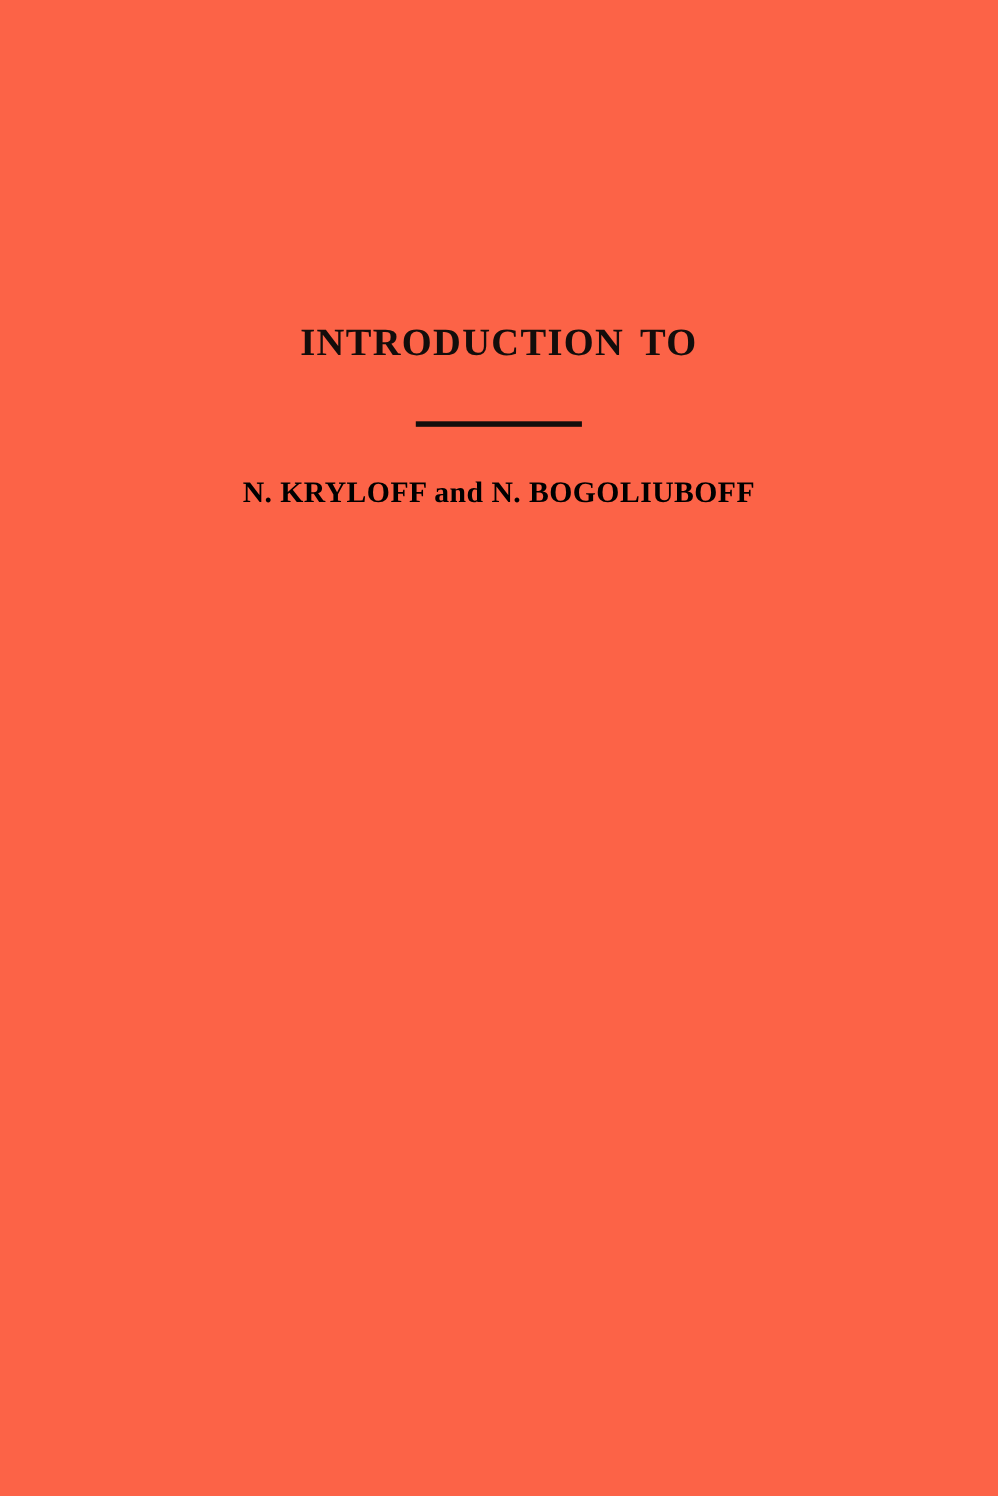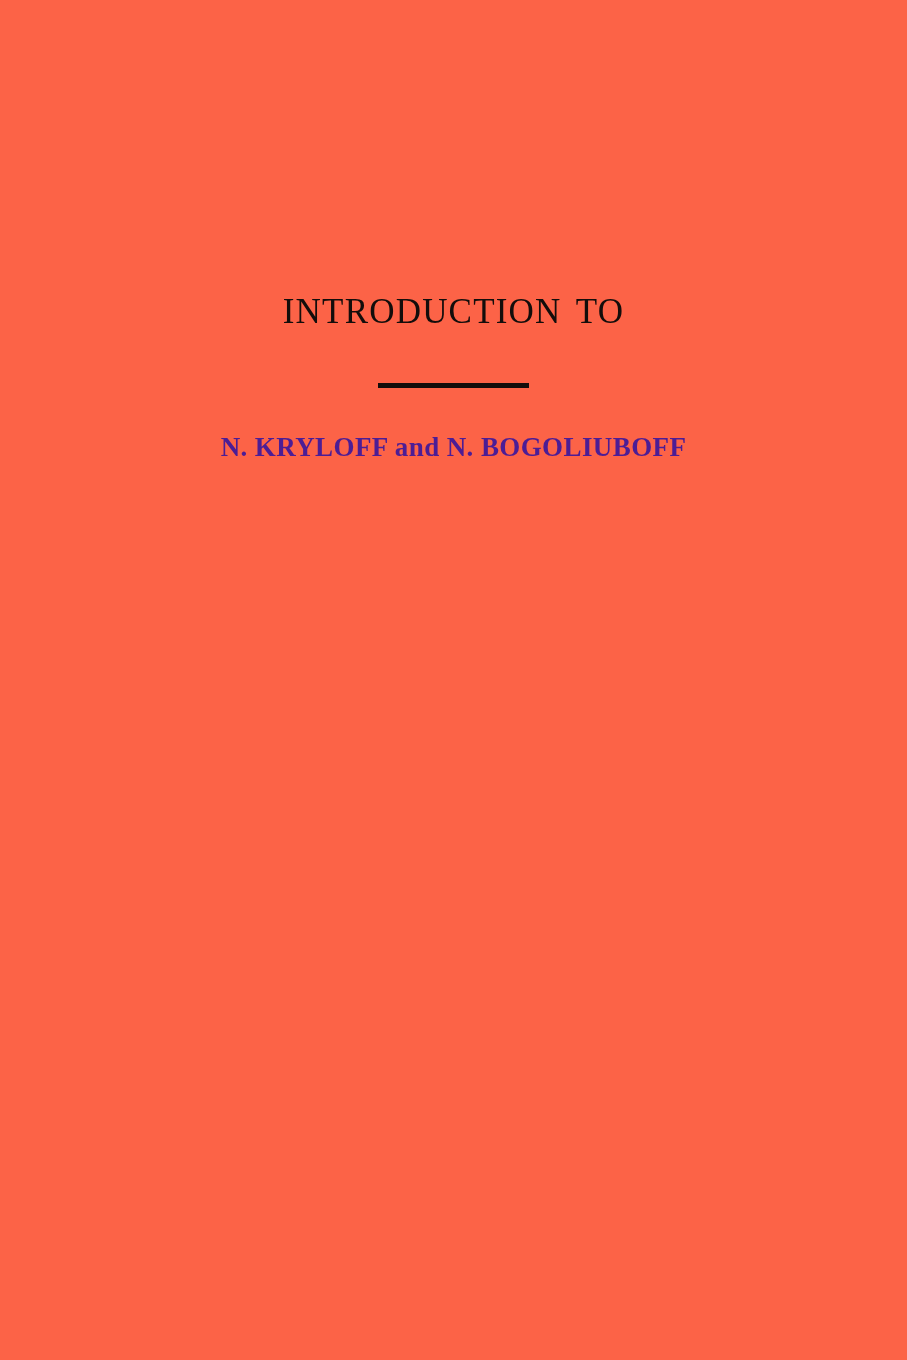--- a/index.html
+++ b/index.html
@@ -24,21 +24,21 @@
     position: absolute;
     left: 0;
     right: 0;
     top: 285px;
     text-align: center;
   }
   .title-line {
     color: #130d0b;
     font-family: "Liberation Serif", serif;
     font-size: 35px;
-    font-weight: 400;
+    font-weight: 700;
     letter-spacing: 1.2px;
     line-height: 1.55;
     word-spacing: 5px;
     white-space: nowrap;
   }
   .title-line-2 {
     letter-spacing: 0.6px;
     word-spacing: 3px;
   }
   .rule-wrap {
@@ -46,21 +46,21 @@
     margin-bottom: 44px;
     display: flex;
     justify-content: center;
   }
   .rule {
     width: 151px;
     height: 5px;
     background: #130d0b;
   }
   .authors {
-    color: #4c1d95;
+    color: #000000;
     font-family: "Liberation Serif", serif;
     font-size: 27px;
     font-weight: 700;
     letter-spacing: 0.4px;
     white-space: nowrap;
   }
 </style>
 </head>
 <body>
 

